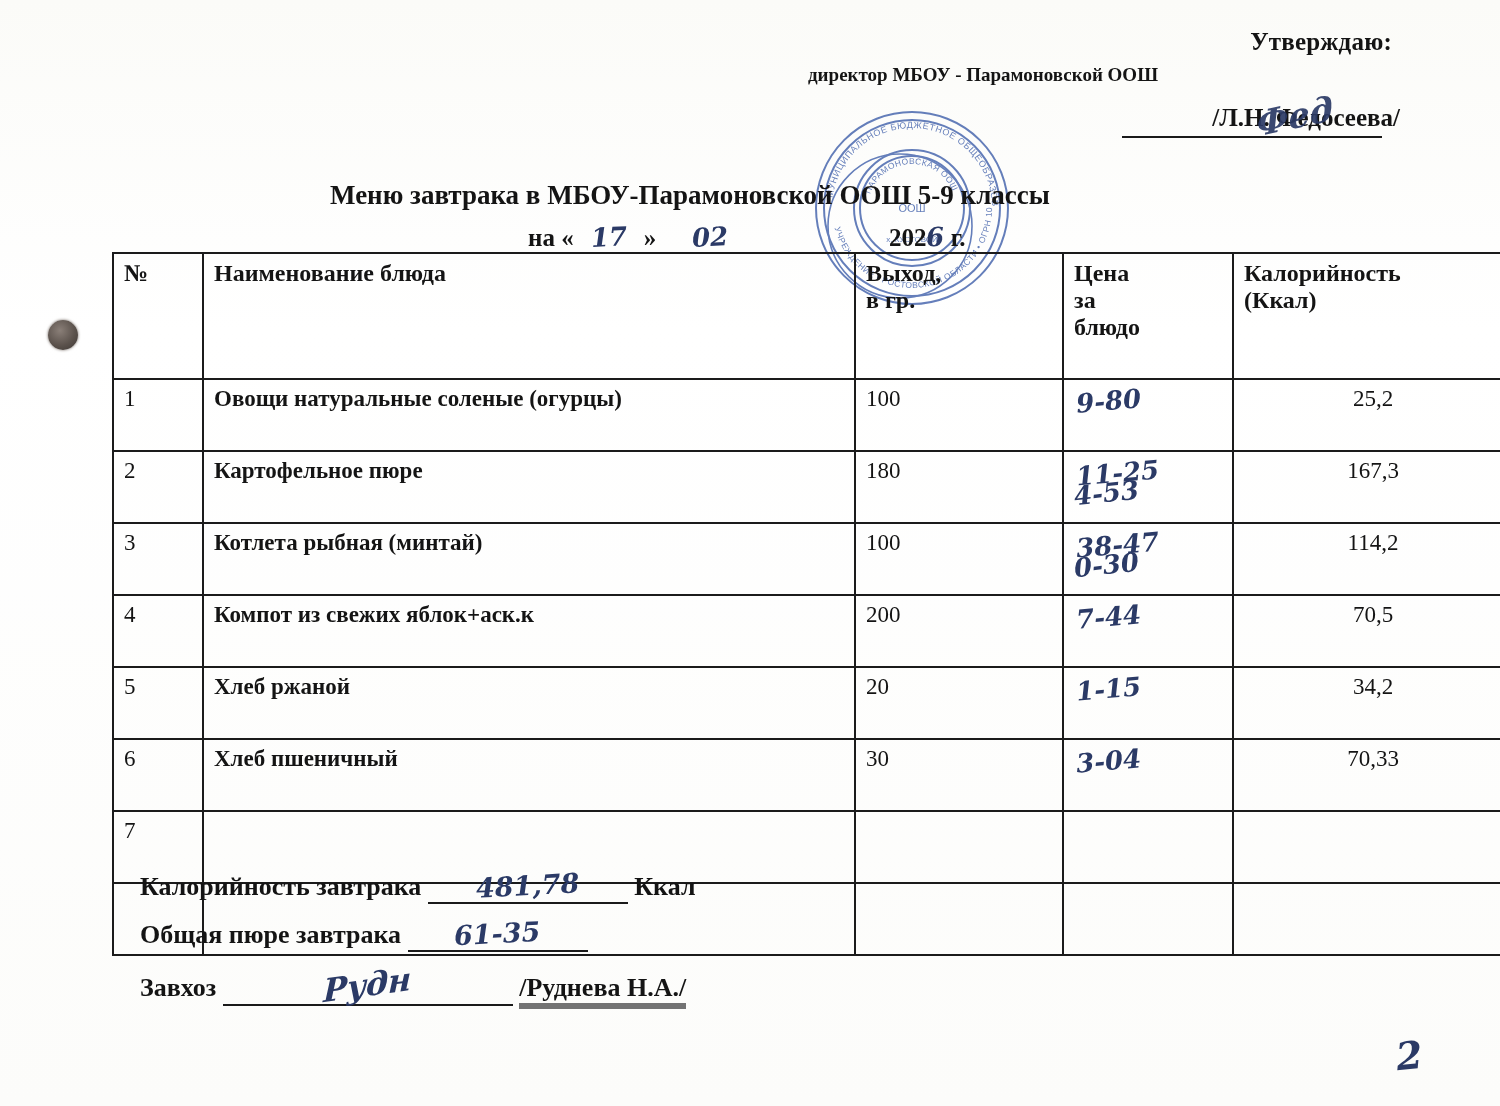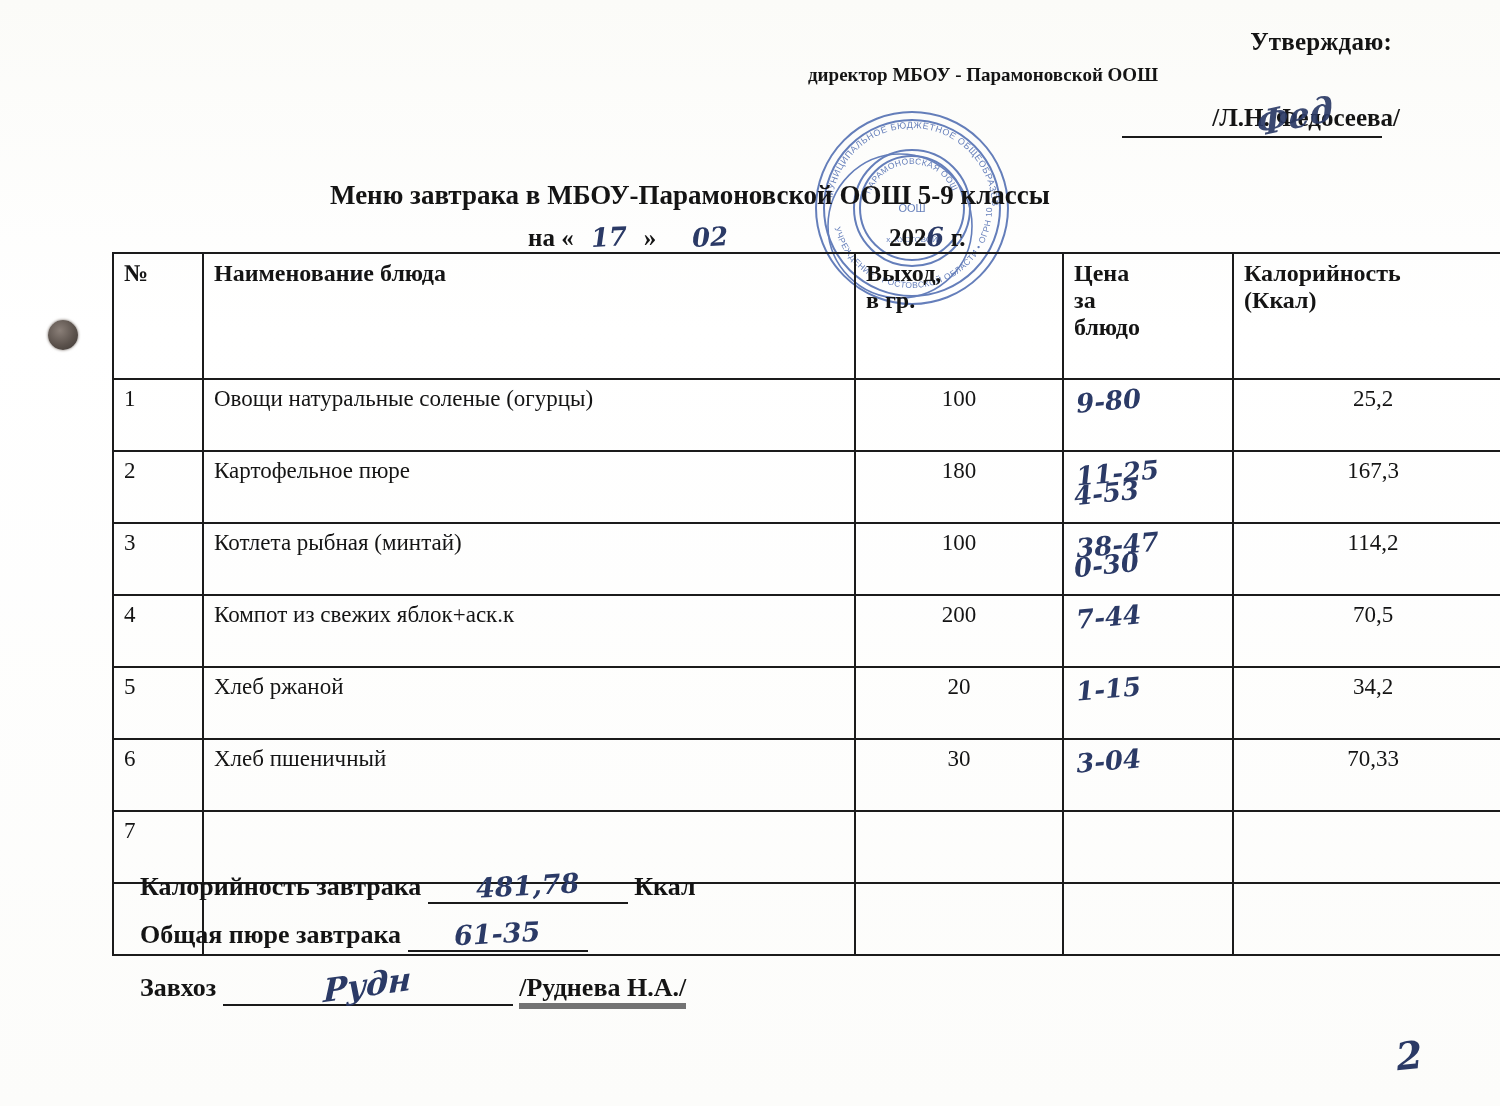--- a/index.html
+++ b/index.html
@@ -184,22 +184,22 @@
   table.menu thead th.c-kcal { text-align: left; }
 
   table.menu tbody td {
     height: 58px;
     font-size: 23px;
   }
   td.c-num {
     font-size: 22px;
     padding-top: 2px;
   }
-  td.c-name { padding-left: 14px; padding-top: 12px; }
-  td.c-out { text-align: center; padding-top: 14px; font-size: 23px; }
+  td.c-name { padding-left: 14px; padding-top: 12px; font-weight: bold; }
+  td.c-out { text-align: left; padding-top: 14px; font-size: 23px; }
   td.c-kcal { text-align: center; padding-top: 12px; font-size: 23px; }
   td.c-price { position: relative; }
 
   .price-hand {
     position: absolute;
     left: 12px;
     top: 6px;
     font-family: "DejaVu Serif", serif;
     font-style: italic;
     font-weight: bold;

